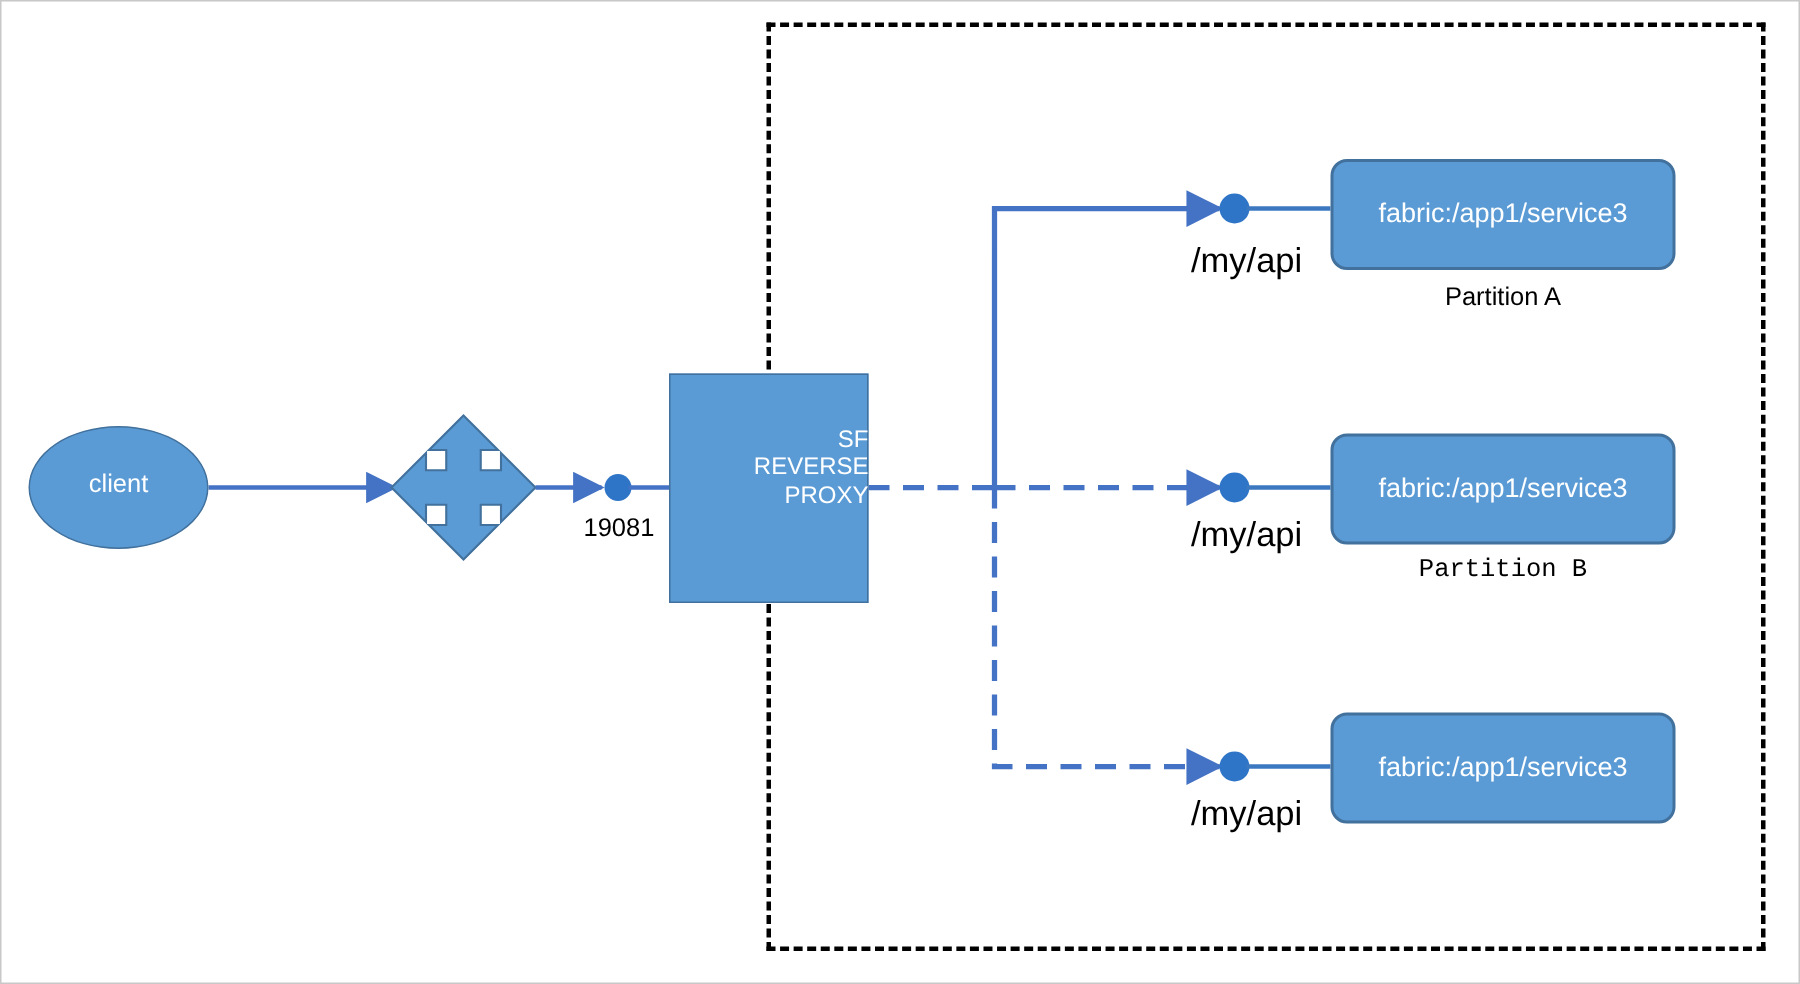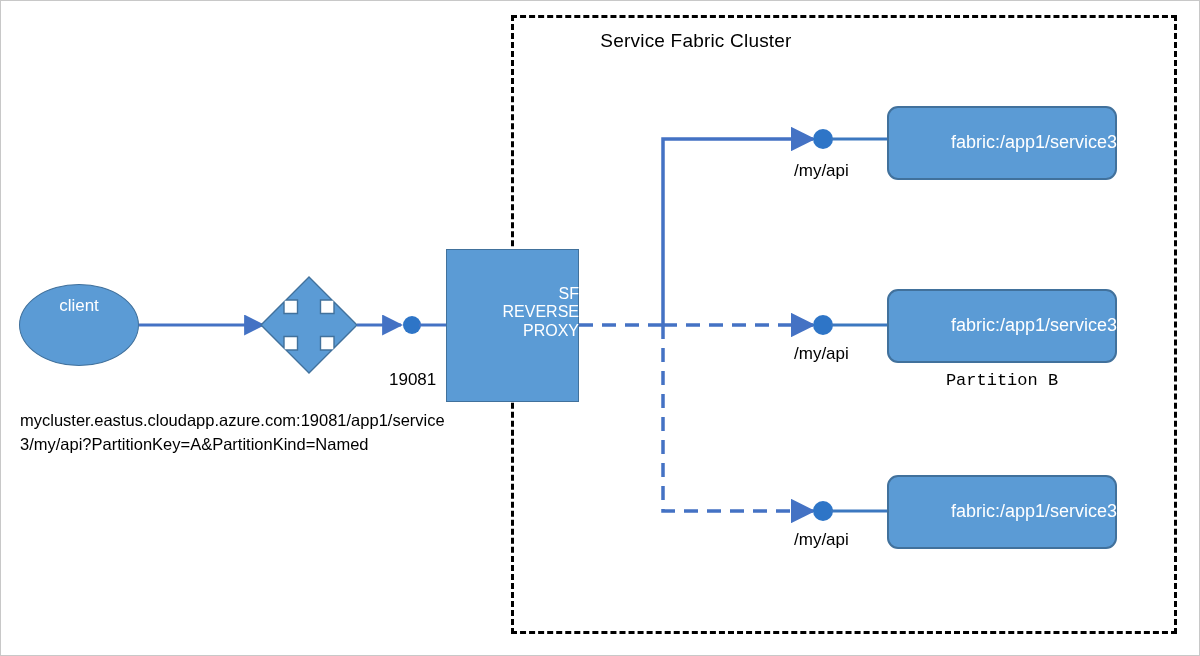--- a/index.html
+++ b/index.html
@@ -72,21 +72,21 @@
     top: 283px;
     width: 120px;
     height: 82px;
     border-radius: 50%;
     background: #5B9BD5;
     border: 1.5px solid #41719C;
     box-sizing: border-box;
   }
   #client-label {
     left: 18px;
-    top: 296px;
+    top: 313px;
     width: 120px;
     text-align: center;
     color: #ffffff;
     font-size: 17px;
   }
 
   
   #proxy-box {
     position: absolute;
     left: 445px;
@@ -111,39 +111,38 @@
     position: absolute;
     width: 230px;
     height: 74px;
     background: #5B9BD5;
     border: 2px solid #41719C;
     border-radius: 11px;
     box-sizing: border-box;
   }
   .svc-text {
     width: 230px;
-    text-align: right;
+    text-align: center;
     font-size: 18px;
     color: #ffffff;
   }
   .part-label {
     width: 230px;
     text-align: center;
     font-size: 17px;
     color: #000000;
   }
   .api-label {
-    font-size: 17px;
+    font-size: 23px;
     color: #000000;
   }
   #port-label {
     left: 388px;
     top: 342px;
     font-size: 17px;
-    margin-top: 28px;
   }
   #url-text {
     left: 19px;
     top: 408px;
     width: 430px;
     font-size: 16.5px;
     line-height: 1.45;
     color: #000000;
     white-space: normal;
     word-break: break-all;
@@ -205,41 +204,38 @@
 
     <g>
       <polyline points="662,324 662,510 803,510" fill="none" stroke="#4472C4" stroke-width="3.5" stroke-dasharray="14 9"></polyline>
       <line x1="803" y1="510" x2="812" y2="510" stroke="#4472C4" stroke-width="3.5" marker-end="url(#arrow)"></line>
       <circle cx="822" cy="510" r="10" fill="#2E75C7"></circle>
       <line x1="830" y1="510" x2="886" y2="510" stroke="#3C78C0" stroke-width="3"></line>
     </g>
   </svg>
 
   <div id="cluster-box"></div>
-  <div id="cluster-title" class="lbl">
-    <span id="cluster-title-inner">Service Fabric Cluster</span>
-  </div>
 
   <div id="client-ellipse"></div>
   <div id="client-label" class="lbl">client</div>
 
   <div id="port-label" class="lbl">19081</div>
 
   <div id="proxy-box"></div>
   <div id="proxy-label" class="node-text">
     <div>SF</div>
     <div>REVERSE</div>
     <div>PROXY</div>
   </div>
 
-  <div id="url-text" class="lbl">mycluster.eastus.cloudapp.azure.com:19081/app1/service3/my/api?PartitionKey=A&amp;PartitionKind=Named</div>
 
   <div class="svc-box" style="left:886px; top:105px;"></div>
   <div class="node-text svc-text" style="left:886px; top:131px;">fabric:/app1/service3</div>
   <div class="lbl api-label" style="left:793px; top:161px;">/my/api</div>
+  <div class="lbl part-label" style="left:886px; top:188px;">Partition A</div>
 
   <div class="svc-box" style="left:886px; top:288px;"></div>
   <div class="node-text svc-text" style="left:886px; top:314px;">fabric:/app1/service3</div>
   <div class="lbl api-label" style="left:793px; top:344px;">/my/api</div>
   <div class="lbl part-label" style="left:886px; top:371px;font-family:Liberation Mono, monospace;">Partition B</div>
 
   <div class="svc-box" style="left:886px; top:474px;"></div>
   <div class="node-text svc-text" style="left:886px; top:500px;">fabric:/app1/service3</div>
   <div class="lbl api-label" style="left:793px; top:530px;">/my/api</div>
 

